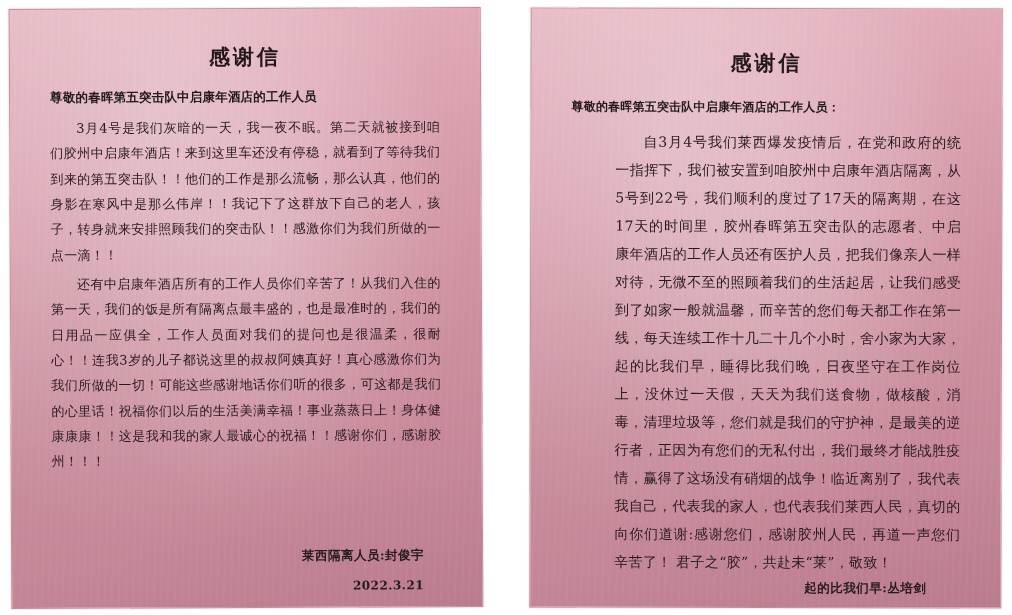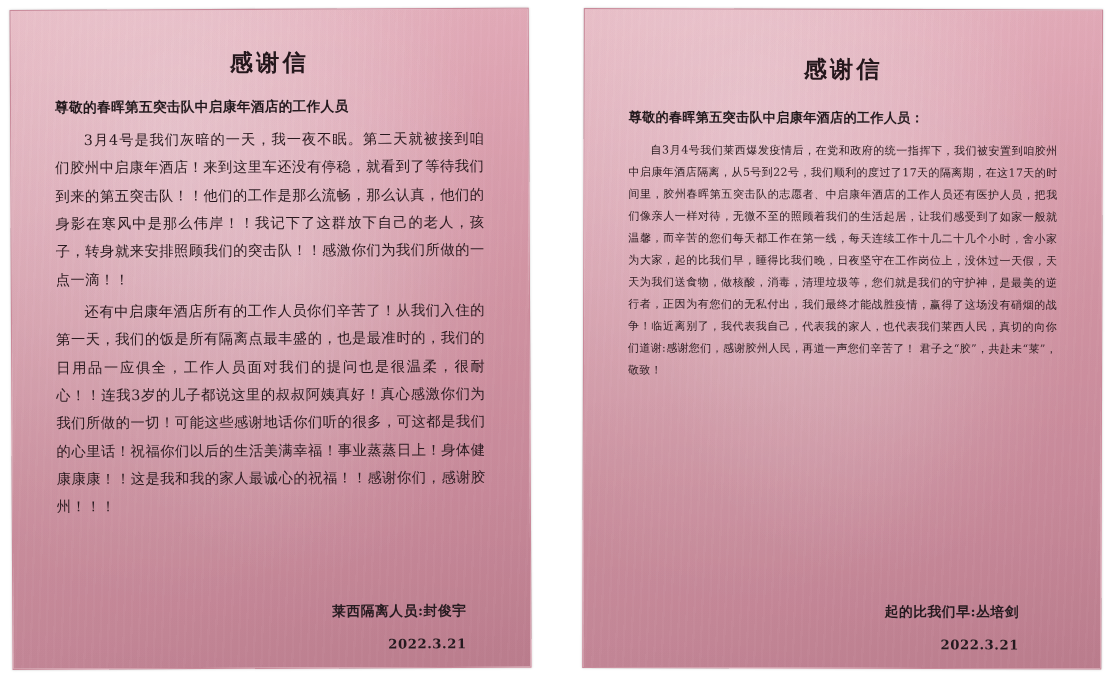--- a/index.html
+++ b/index.html
@@ -92,23 +92,24 @@
     margin: 0 0 4px 0;
     font-family: "DejaVu Serif", serif;
     font-size: 13px;
     line-height: 1.95;
     color: #28191e;
     text-indent: 2em;
     text-align: justify;
     letter-spacing: 0.4px;
   }
   .right .body-text p {
-    font-size: 10px;
+    font-size: 14px;
     line-height: 2.0;
     letter-spacing: 0.3px;
+    margin-left: 44px;
   }
   .spacer {
     flex: 1 1 auto;
   }
   .signoff {
     text-align: right;
     padding-right: 18px;
   }
   .signoff .sign-line {
     font-family: "DejaVu Serif", serif;

